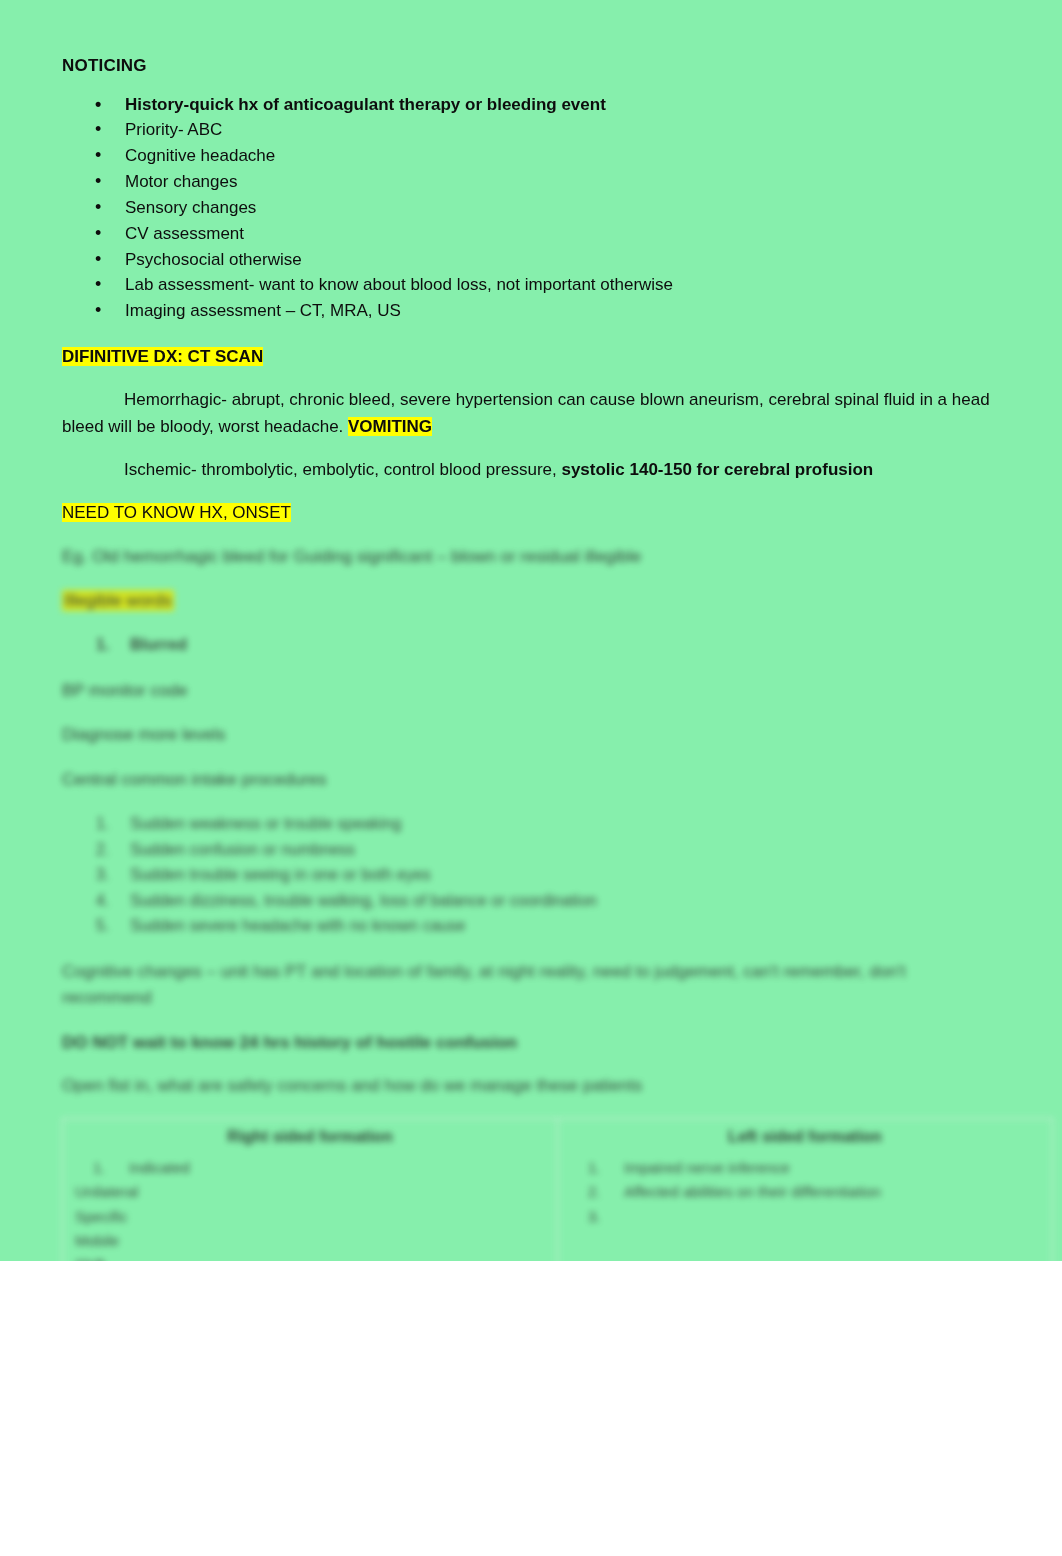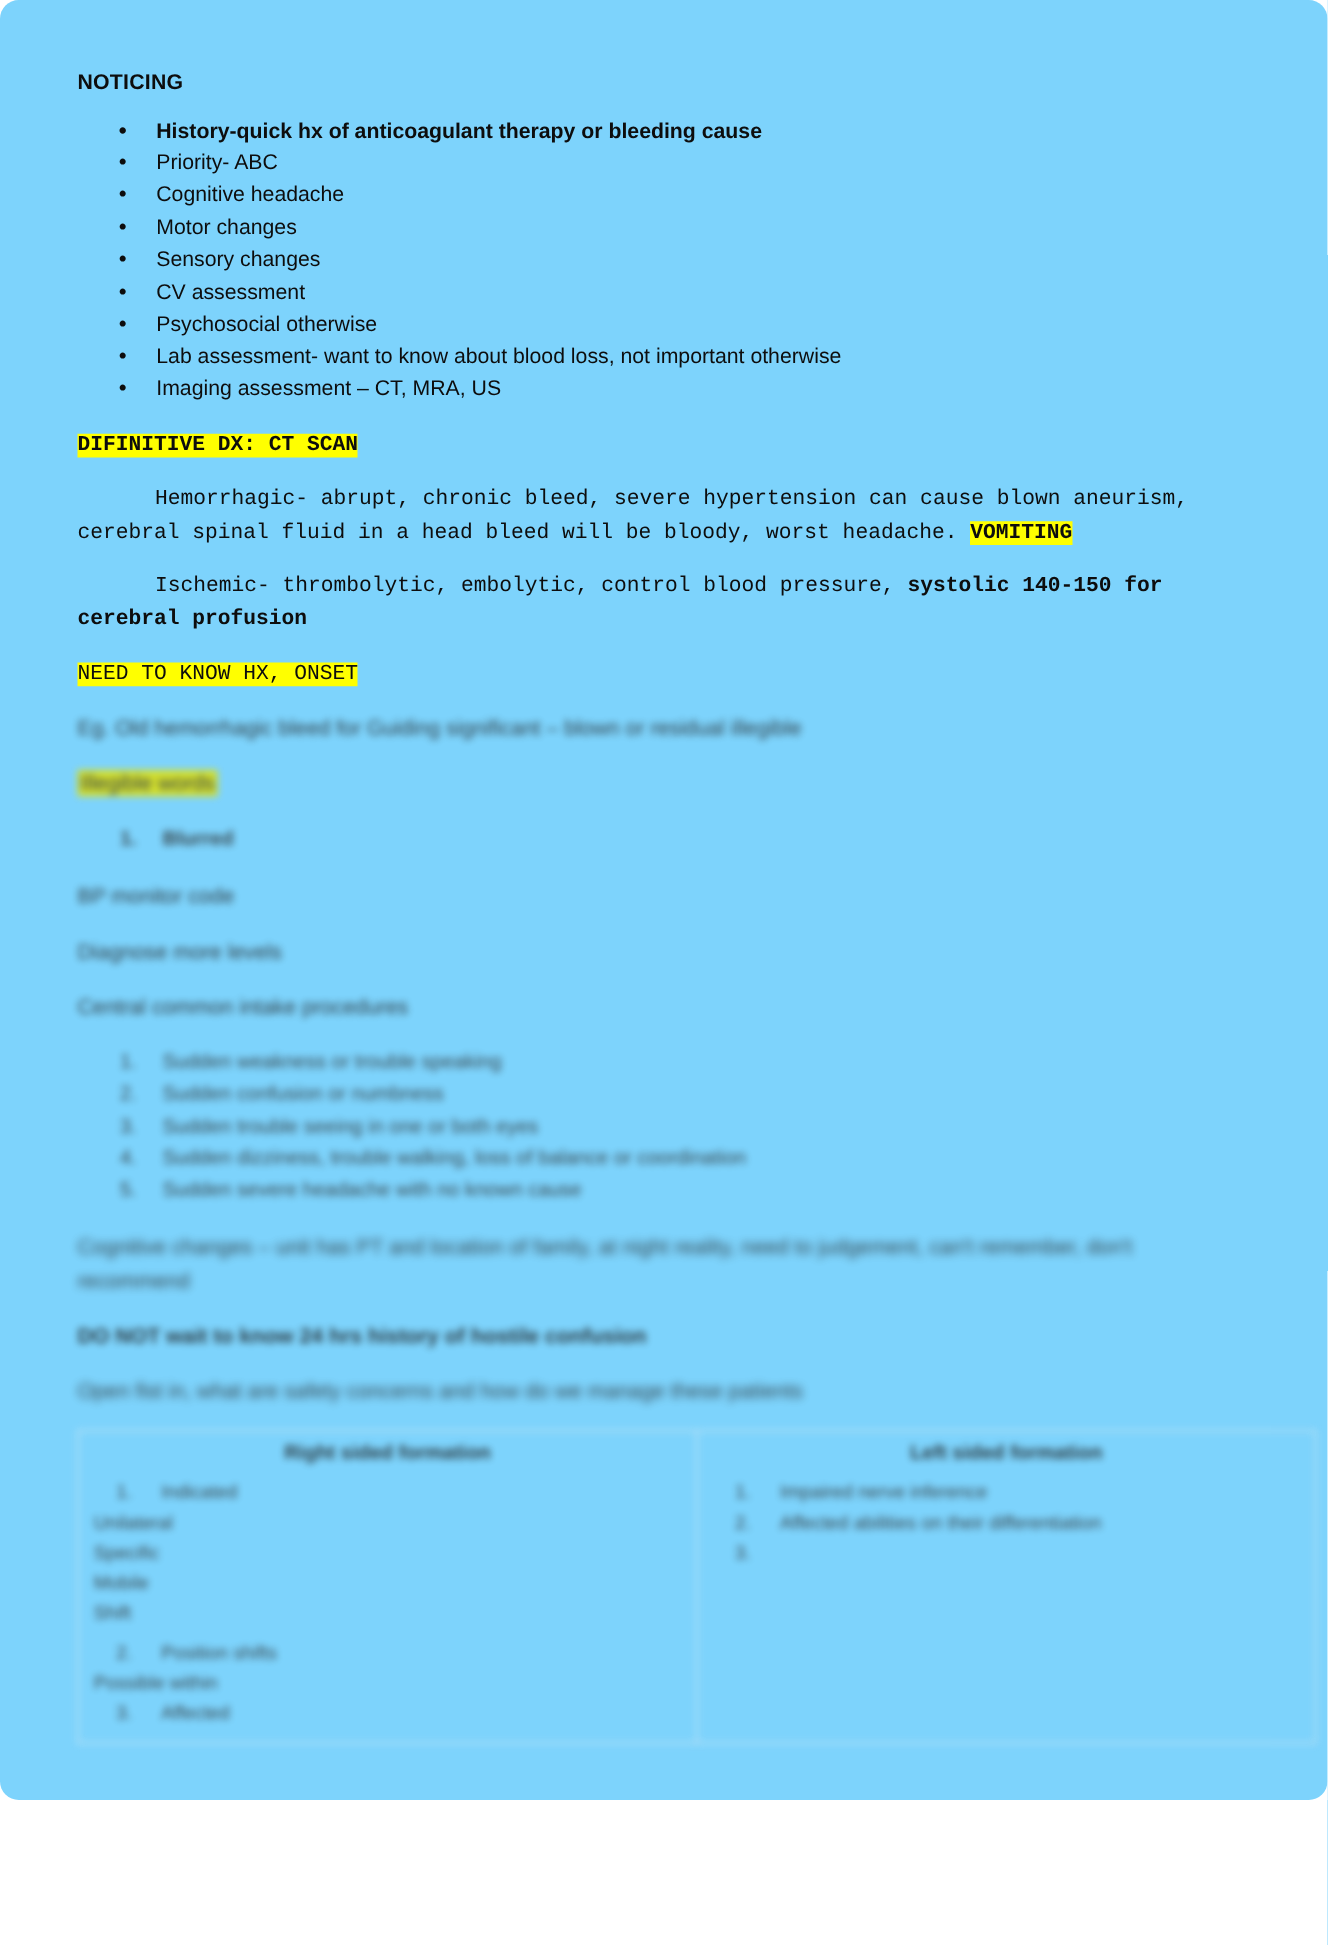--- a/index.html
+++ b/index.html
@@ -8,24 +8,23 @@
     padding: 0;
     background: #ffffff;
   }
   body {
     font-family: "Liberation Sans", sans-serif;
     color: #0d0d0d;
   }
   .page {
     position: relative;
     width: 1062px;
-    height: 1440px;
-    background: #7dd3fc;
+    height: 1261px;
+    background: #86efac;
     overflow: hidden;
-    border-radius: 15px;
   }
   .content {
     position: absolute;
     left: 62px;
     top: 56px;
     width: 930px;
   }
 
   
   .h-title {
@@ -55,21 +54,20 @@
     font-size: 18px;
     line-height: 1.52;
   }
   .bullets li.strong {
     font-weight: bold;
   }
   .para {
     font-size: 17px;
     line-height: 1.55;
     margin: 16px 0 17px 0;
-    font-family: Liberation Mono, monospace;
   }
   .para.indent {
     text-indent: 62px;
   }
   .hl {
     background: #ffff00;
   }
   .hl-line {
     display: inline;
     background: #ffff00;
@@ -179,21 +177,21 @@
 </style>
 </head>
 <body>
 
 <div class="page">
   <div class="content">
 
     <div class="h-title">NOTICING</div>
 
     <ul class="bullets">
-      <li class="strong">History-quick hx of anticoagulant therapy or bleeding cause</li>
+      <li class="strong">History-quick hx of anticoagulant therapy or bleeding event</li>
       <li>Priority- ABC</li>
       <li>Cognitive headache</li>
       <li>Motor changes</li>
       <li>Sensory changes</li>
       <li>CV assessment</li>
       <li>Psychosocial otherwise</li>
       <li>Lab assessment- want to know about blood loss, not important otherwise</li>
       <li>Imaging assessment – CT, MRA, US</li>
     </ul>
 

